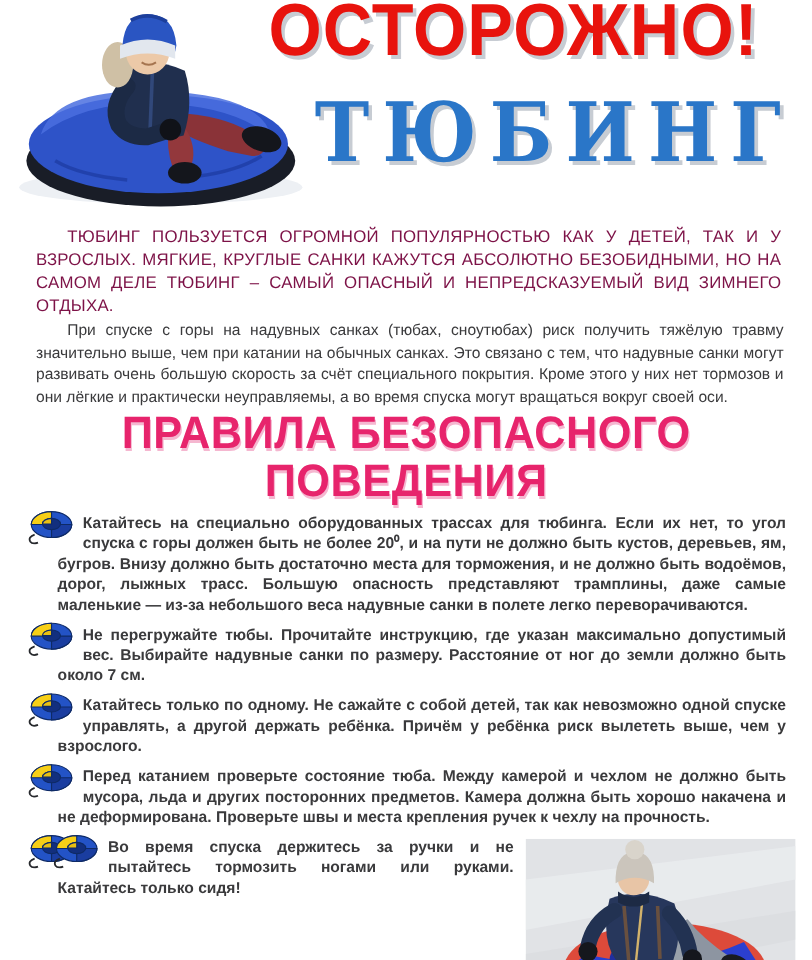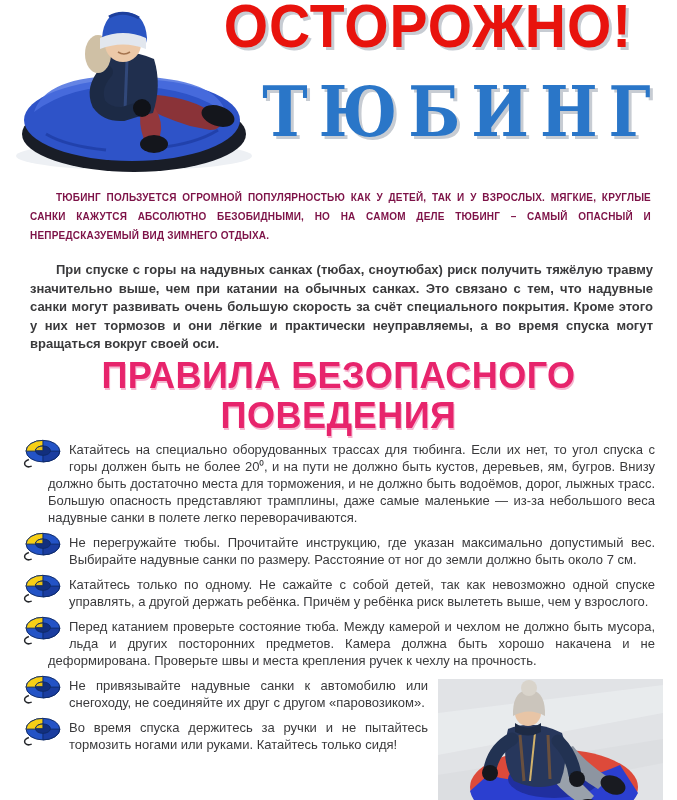--- a/index.html
+++ b/index.html
@@ -32,48 +32,48 @@
     font-family: "DejaVu Serif", serif;
     font-size: 61px; font-weight: 800; letter-spacing: 11px;
     color: #2a76c8;
     text-shadow: 3px 3px 0 #c7ccd3;
     transform: scaleY(1.12);
     white-space: nowrap;
   }
 
   
   .intro-lead {
-    margin: 12px 26px 16px 30px;
+    margin: 12px 26px 2px 30px;
     text-align: justify; text-indent: 26px;
-    font-size: 10px; line-height: 19px; font-weight: 700;
+    font-size: 14px; line-height: 19px; font-weight: 400;
     letter-spacing: 0.2px;
     color: #7d1247;
   }
   .intro-body {
     margin: 2px 24px 0 30px;
     text-align: justify; text-indent: 26px;
-    font-size: 13px; line-height: 18.5px; font-weight: 700;
+    font-size: 13px; line-height: 18.5px; font-weight: 400;
     color: #3a3a3c;
   }
 
   
   .rules-heading {
     margin: 3px 0 8px 0;
     text-align: center;
     font-size: 36px; line-height: 38px; font-weight: 800;
     letter-spacing: 0.5px;
     color: #e7246c;
     text-shadow: 1px 2px 0 #f5b7d0;
     transform: scaleY(1.05);
   }
   .rules { }
   .rule {
     margin: 0 22px 8px 48px;
     text-align: justify;
-    font-size: 13px; line-height: 17px; font-weight: 400;
+    font-size: 13px; line-height: 17px; font-weight: 700;
     color: #3a3a3c;
   }
   .tube-icon {
     float: left; width: 42px; height: 18px;
     margin-left: -27px; margin-right: 6px;
   }
   .tube-icon svg { width: 42px; height: 30px; margin-top: -3px; display: block; }
 
   .rules-lower { }
   .photo-woman {
@@ -217,21 +217,21 @@
           <svg viewBox="0 0 44 32">
               <g stroke="#0e2a66" stroke-width="1">
                 <ellipse cx="23" cy="14" rx="18" ry="11.5" fill="#2353c6"></ellipse>
                 <path d="M23 2.5 A18 11.5 0 0 0 5 14 L23 14 Z" fill="#f7cf16"></path>
                 <path d="M23 25.5 A18 11.5 0 0 0 41 14 L23 14 Z" fill="#1a3da0"></path>
                 <ellipse cx="23" cy="13.5" rx="8" ry="5" fill="#122f7e"></ellipse>
                 <path d="M23 8.5 A8 5 0 0 0 15 13.5 L23 13.5 Z" fill="#e8bf12"></path>
               </g>
               <path d="M8 23 q-6 2 -4 6 q2 3 7 1" fill="none" stroke="#26282c" stroke-width="1.6"></path>
             </svg>
-        </span><span>Не привязывайте надувные санки к автомобилю или снегоходу, не соединяйте их друг с другом «паровозиком».</span>
+        </span>
       </div>
 
       <div class="rule">
         <span class="tube-icon">
           <svg viewBox="0 0 44 32">
               <g stroke="#0e2a66" stroke-width="1">
                 <ellipse cx="23" cy="14" rx="18" ry="11.5" fill="#2353c6"></ellipse>
                 <path d="M23 2.5 A18 11.5 0 0 0 5 14 L23 14 Z" fill="#f7cf16"></path>
                 <path d="M23 25.5 A18 11.5 0 0 0 41 14 L23 14 Z" fill="#1a3da0"></path>
                 <ellipse cx="23" cy="13.5" rx="8" ry="5" fill="#122f7e"></ellipse>

